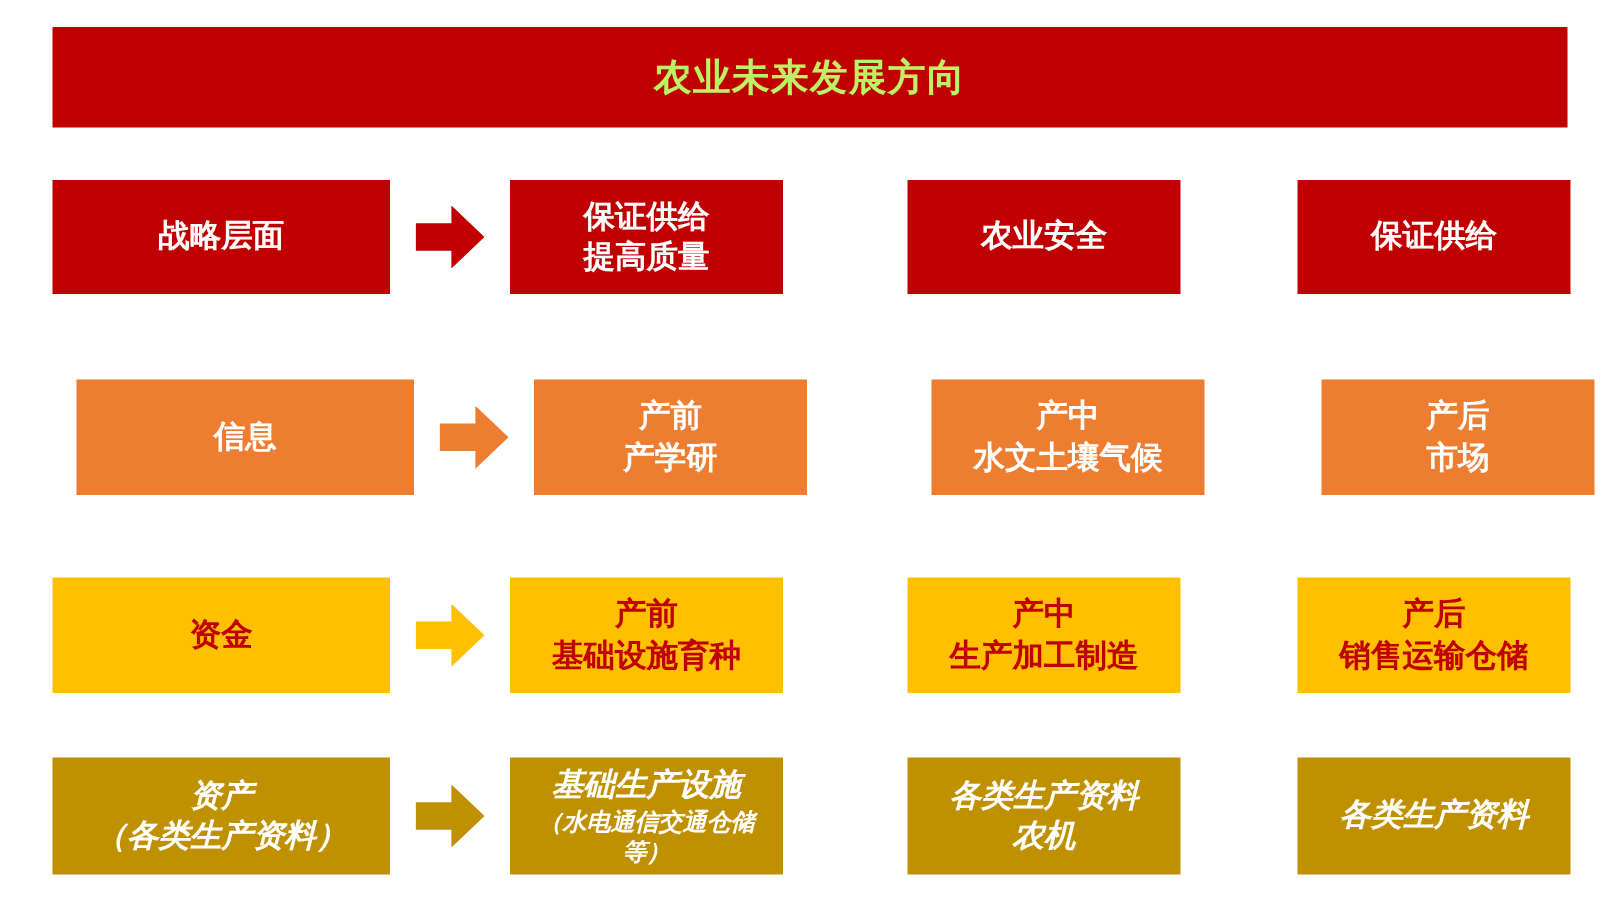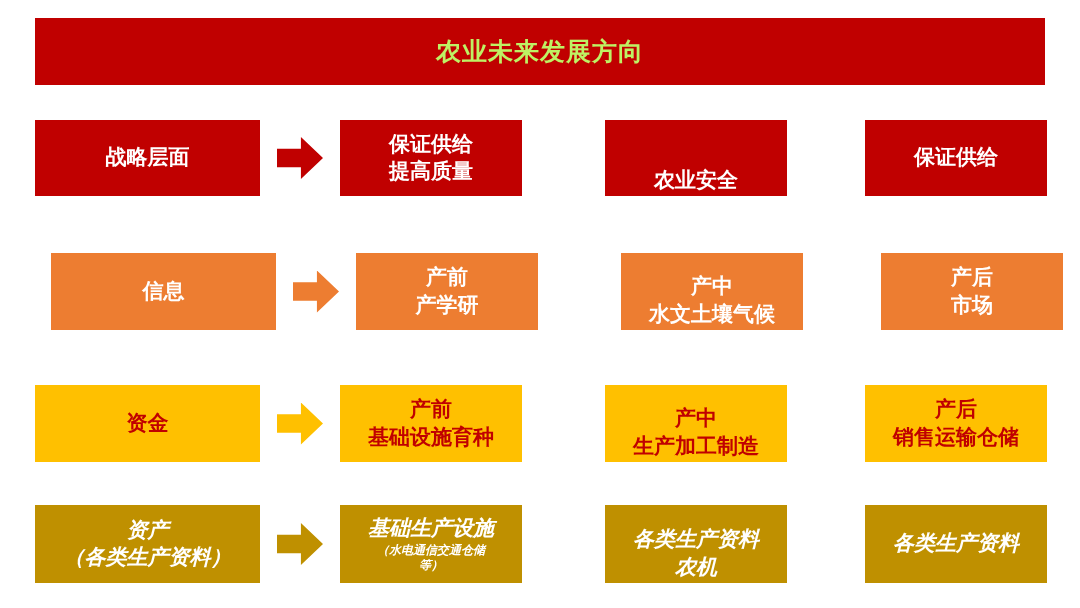--- a/index.html
+++ b/index.html
@@ -52,21 +52,21 @@
     font-weight: bold;
     font-size: 21px;
     line-height: 1.3;
     box-sizing: border-box;
     padding: 2px 4px;
   }
   .content-box {
     width: 182px;
     flex: 0 0 182px;
   }
-  .gap-a { margin-left: 83px; justify-content: flex-end; }
+  .gap-a { margin-left: 83px; }
   .gap-b { margin-left: 78px; }
 
   .arrow-cell {
     width: 80px;
     flex: 0 0 80px;
     display: flex;
     align-items: center;
     justify-content: center;
   }
   .arrow {
@@ -84,21 +84,21 @@
   .row-orange .box { background: #ED7D31; color: #ffffff; }
   .row-orange .arrow { background: #ED7D31; }
 
   .row-yellow .box { background: #FFC000; color: #C00000; }
   .row-yellow .arrow { background: #FFC000; }
 
   .row-gold .box { background: #BF9000; color: #ffffff; }
   .row-gold .arrow { background: #BF9000; }
 
   .sub-text {
-    font-size: 12px;
+    font-size: 16px;
     line-height: 1.25;
     margin-top: 1px;
   }
 </style>
 </head>
 <body>
 
 <div class="canvas">
 
   <div class="banner">

